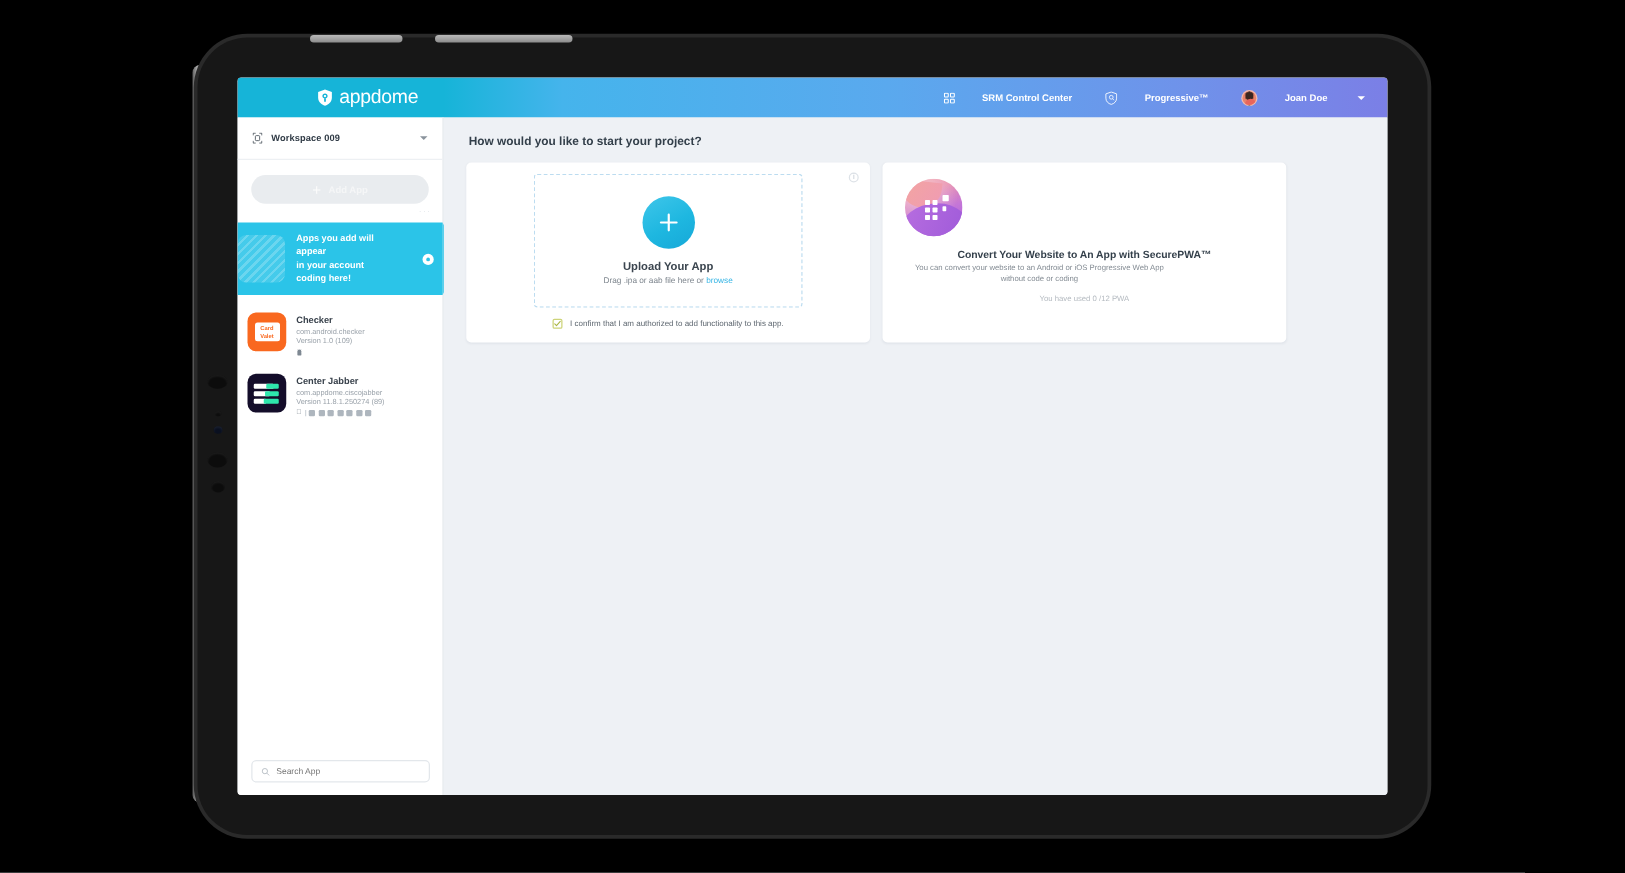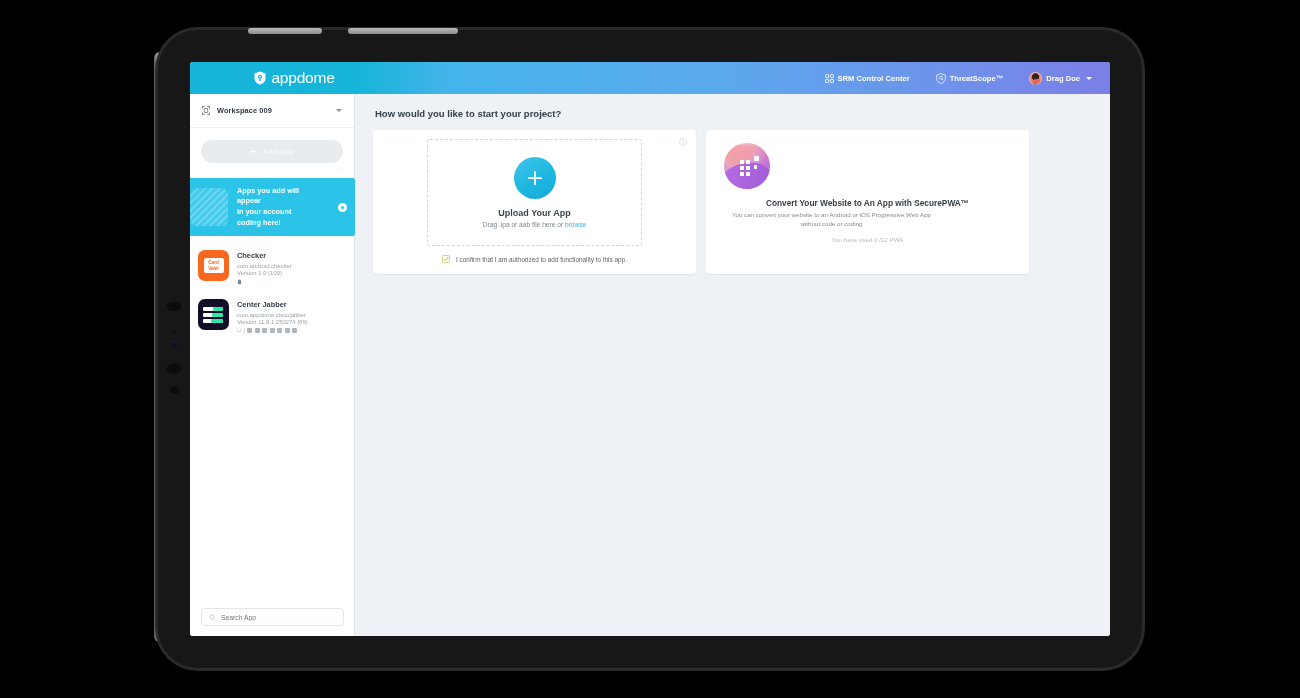--- a/index.html
+++ b/index.html
@@ -79,21 +79,21 @@
   #logo-shield { display:block; }
   #logo-text {
     color: #ffffff; font-size: 15.5px; font-weight: 400;
     letter-spacing: -0.2px;
   }
   #header-nav {
     margin-left: auto; display: flex; align-items: center;
     gap: 26px; padding-right: 18px;
   }
   .hdr-item {
-    display: flex; align-items: center; gap: 4px;
+    display: flex; align-items: center; gap: 22px;
     color: #ffffff; font-size: 7.6px; font-weight: 600;
     white-space: nowrap; cursor: pointer;
   }
   #avatar {
     width: 13px; height: 13px; border-radius: 50%;
     background: radial-gradient(circle at 50% 34%, #3a2620 0 38%, #e8826c 39% 100%);
     border: 1px solid rgba(255,255,255,0.45);
     position: relative; overflow: hidden;
   }
   #avatar::after {
@@ -345,26 +345,26 @@
         </svg>
         <span>SRM Control Center</span>
       </div>
 
       <div class="hdr-item">
         <svg width="10" height="11" viewBox="0 0 20 22">
           <path d="M10 1.2 L18.6 4.2 V11 C18.6 16.3 14.8 19.8 10 21 C5.2 19.8 1.4 16.3 1.4 11 V4.2 Z" fill="none" stroke="#ffffff" stroke-width="1.4"></path>
           <circle cx="10" cy="9.6" r="3" fill="none" stroke="#ffffff" stroke-width="1.3"></circle>
           <line x1="12.2" y1="11.8" x2="14.4" y2="14.4" stroke="#ffffff" stroke-width="1.3"></line>
         </svg>
-        <span>ThreatScope™</span>
+        <span>Progressive™</span>
       </div>
 
       <div class="hdr-item">
         <div id="avatar"></div>
-        <span>Drag Doe</span>
+        <span>Joan Doe</span>
         <span class="caret-down"></span>
       </div>
     </div>
   </div>
 
   <div id="sidebar">
 
     <div id="workspace-row">
       <svg width="8" height="9" viewBox="0 0 16 18">
         <path d="M1 4 V1 H4.5 M11.5 1 H15 V4 M15 14 V17 H11.5 M4.5 17 H1 V14" fill="none" stroke="#4a535c" stroke-width="1.5" stroke-linecap="round"></path>

